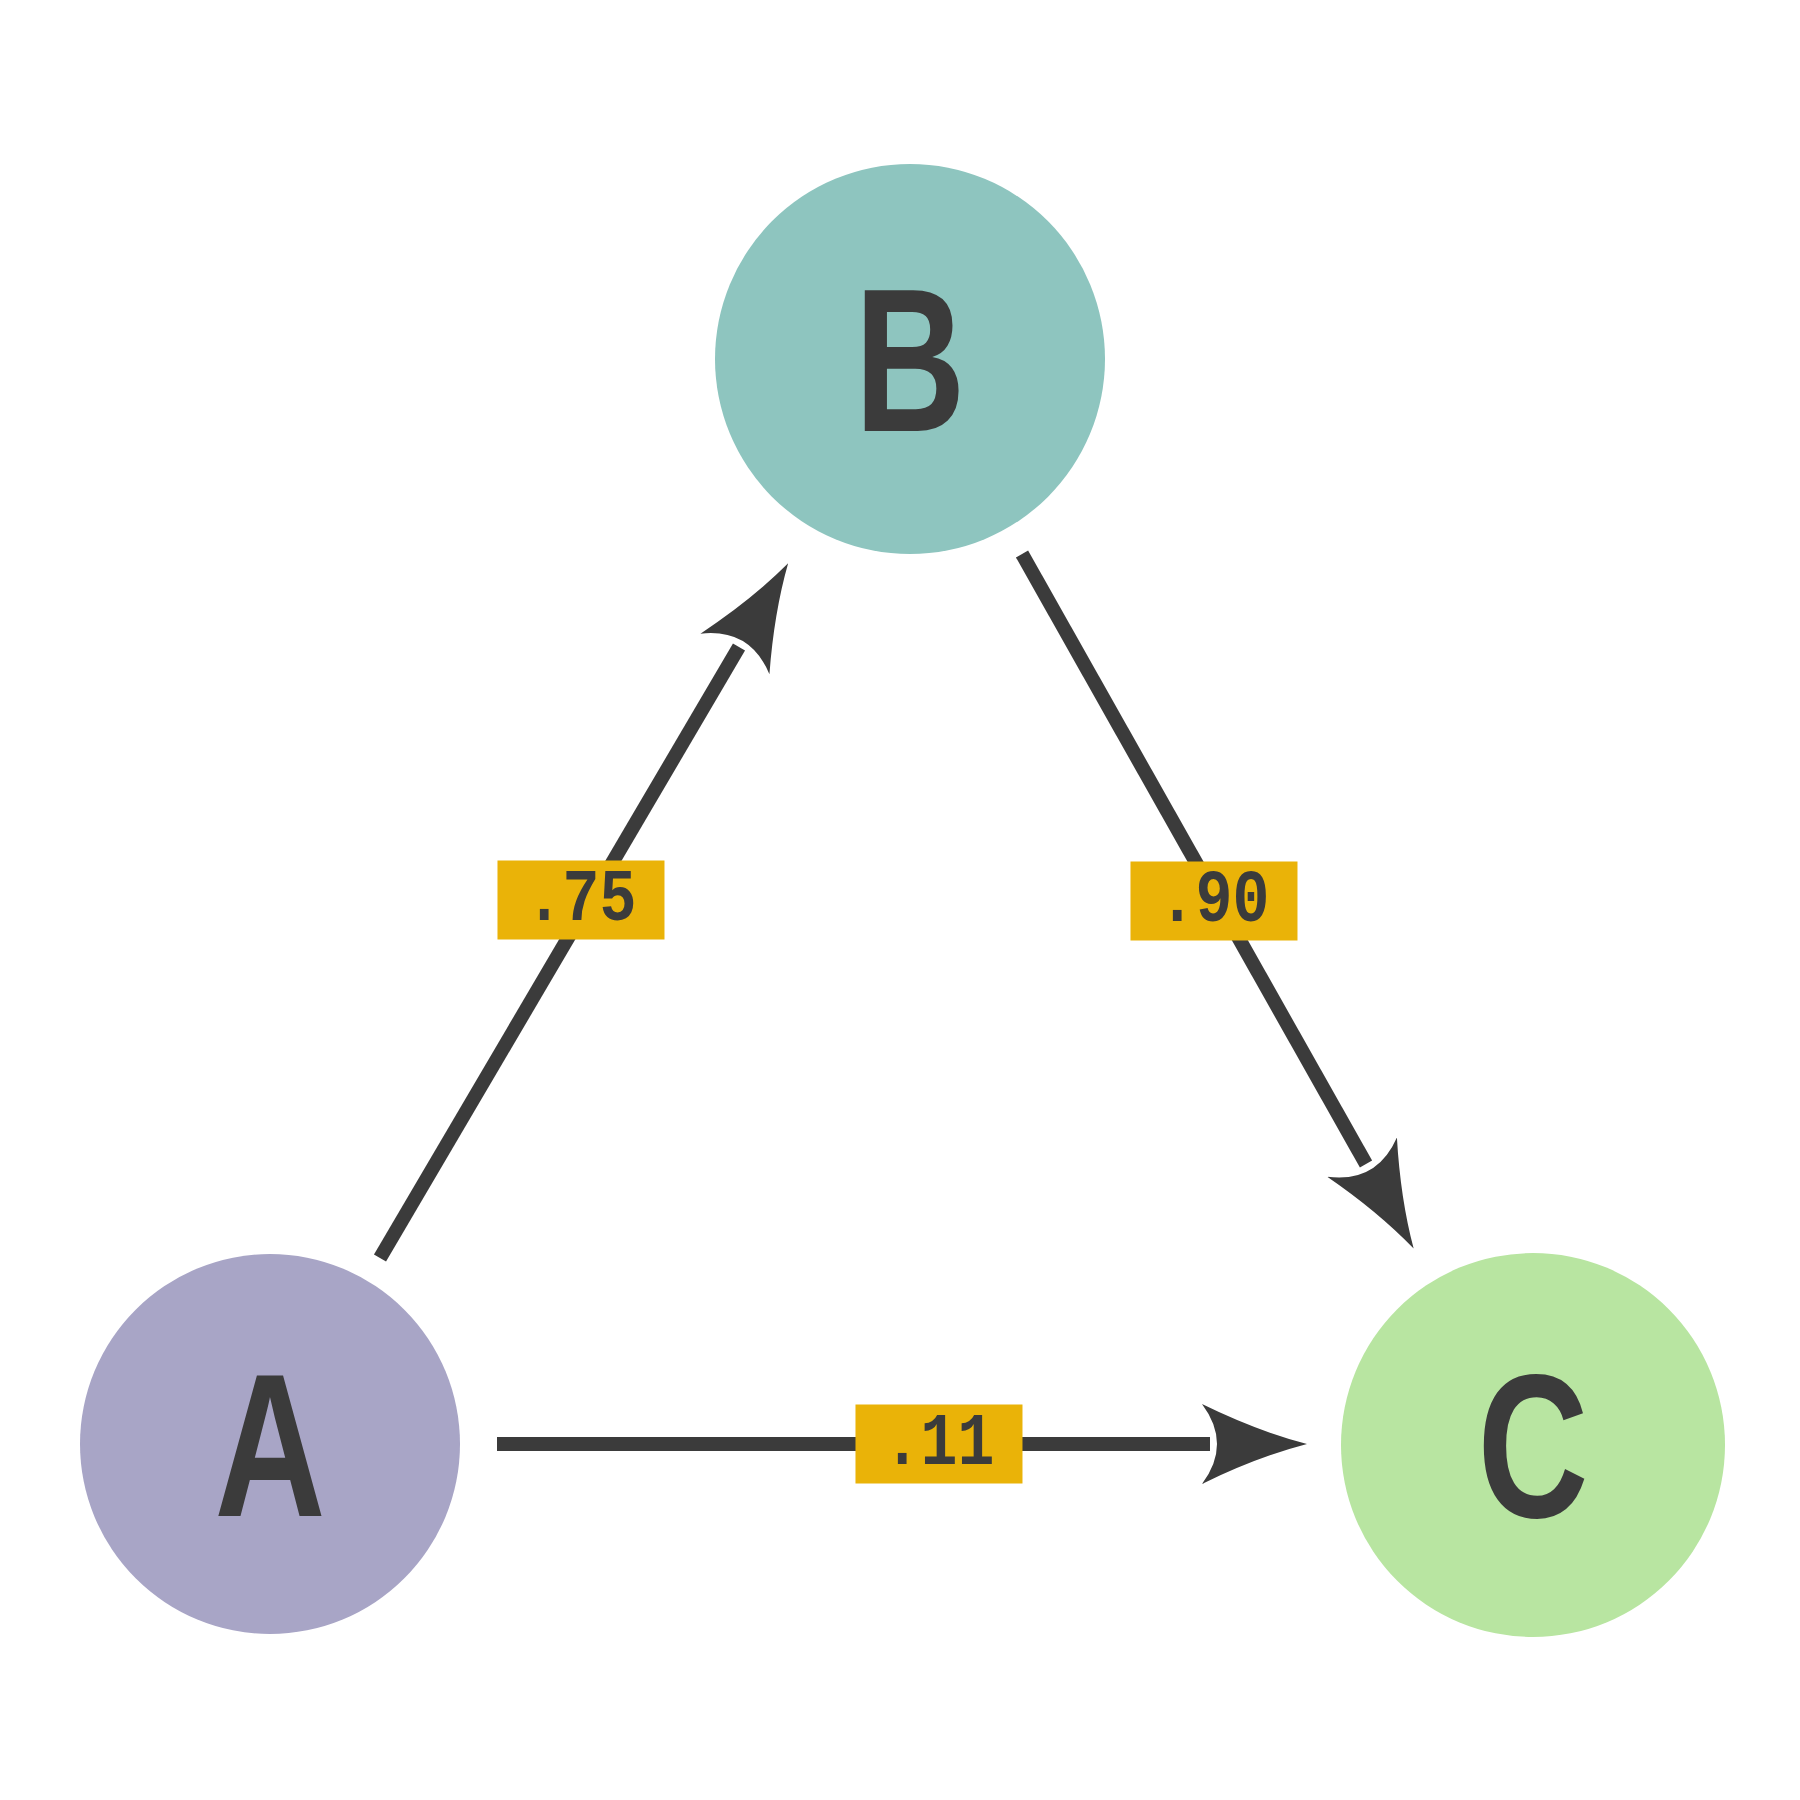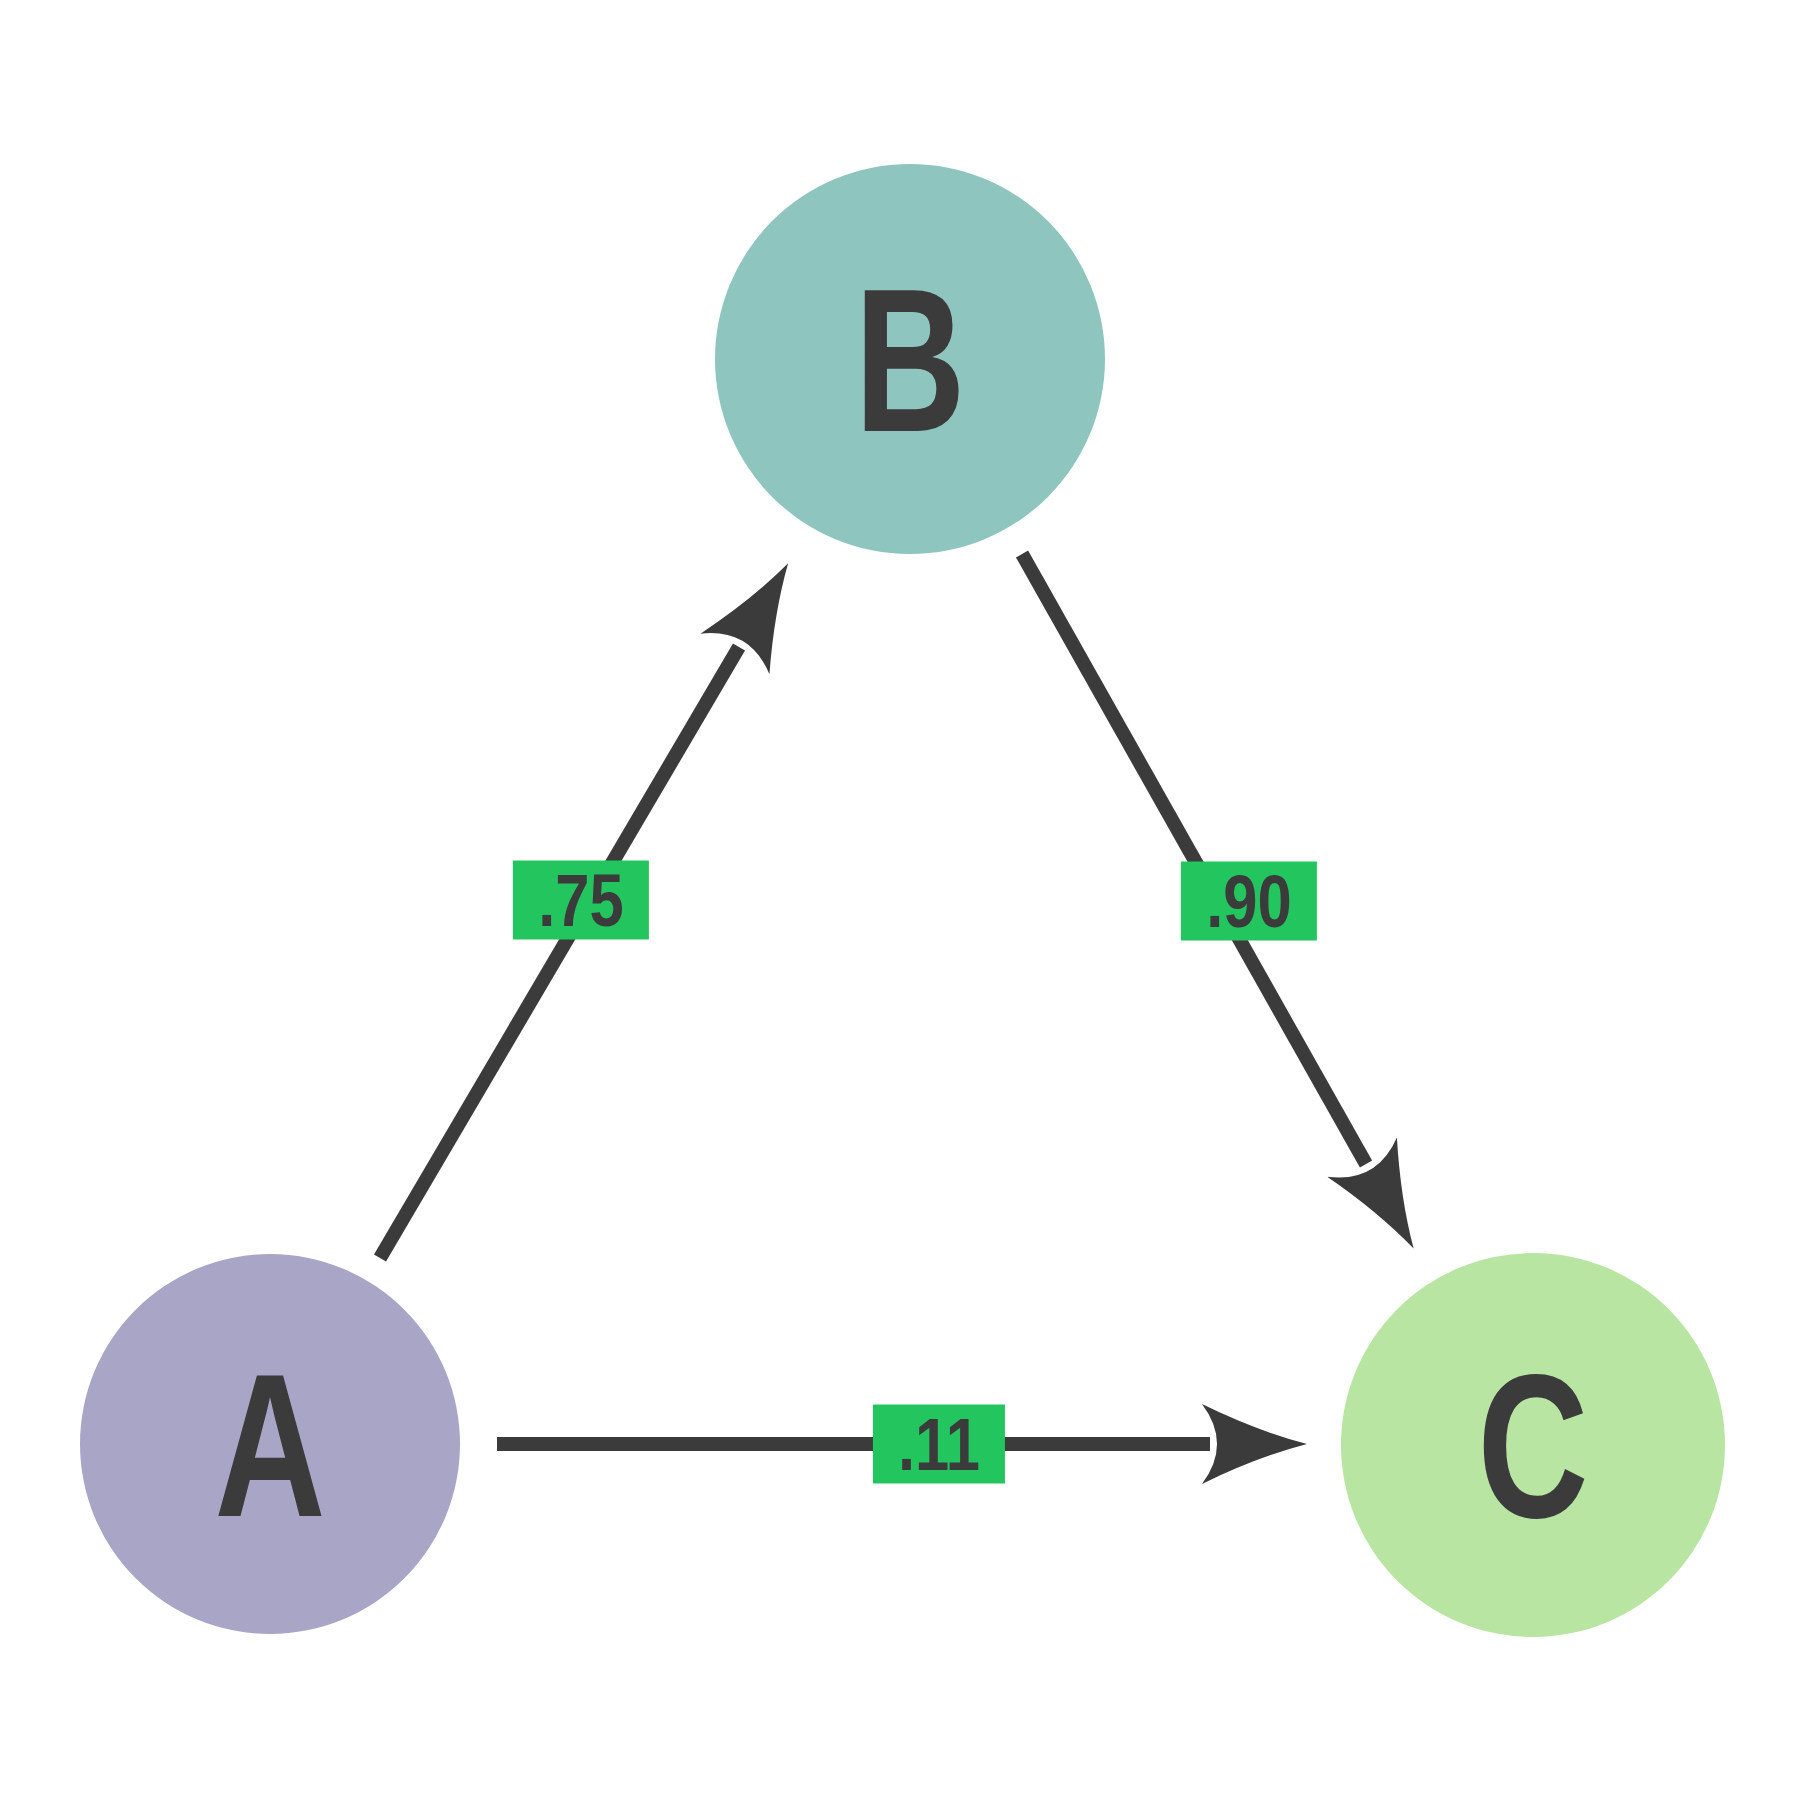--- a/index.html
+++ b/index.html
@@ -34,23 +34,24 @@
     font-size: 205px;
     font-weight: bold;
     color: #3b3b3b;
     line-height: 1;
     transform: scaleX(0.75);
     display: inline-block;
   }
   .edge-label {
     position: absolute;
     transform: translate(-50%, -50%);
-    background: #22c55e;
+    background: #eab308;
     padding: 2px 16px;
     line-height: 1;
+    font-family: Liberation Mono, monospace;
   }
   .edge-label-text {
     font-size: 75px;
     font-weight: bold;
     color: #3b3b3b;
     transform: scaleX(0.82);
     display: inline-block;
     line-height: 1;
   }
 </style>
@@ -67,21 +68,21 @@
     </defs>
   <line x1="380" y1="1258" x2="739" y2="647" stroke="#3b3b3b" stroke-width="14" marker-end="url(#arrowhead)"></line>
       <line x1="1022" y1="554" x2="1366" y2="1164" stroke="#3b3b3b" stroke-width="14" marker-end="url(#arrowhead)"></line>
       <line x1="497" y1="1444" x2="1210" y2="1444" stroke="#3b3b3b" stroke-width="14" marker-end="url(#arrowhead)"></line>
     </svg>
 
   <div class="edge-label" style="left: 581px; top: 900px;">
     <span class="edge-label-text">.75</span>
   </div>
 
-  <div class="edge-label" style="left: 1249px; top: 901px; text-align: center;">
+  <div class="edge-label" style="left: 1214px; top: 901px; text-align: center;">
     <span class="edge-label-text">.90</span>
   </div>
 
   <div class="edge-label" style="left: 939px; top: 1444px;">
     <span class="edge-label-text">.11</span>
   </div>
 
   <div class="node" style="background: rgb(168, 165, 198); left: 270px; top: 1444px; width: 380px; height: 380px;">
     <span class="node-letter">A</span>
   </div>

